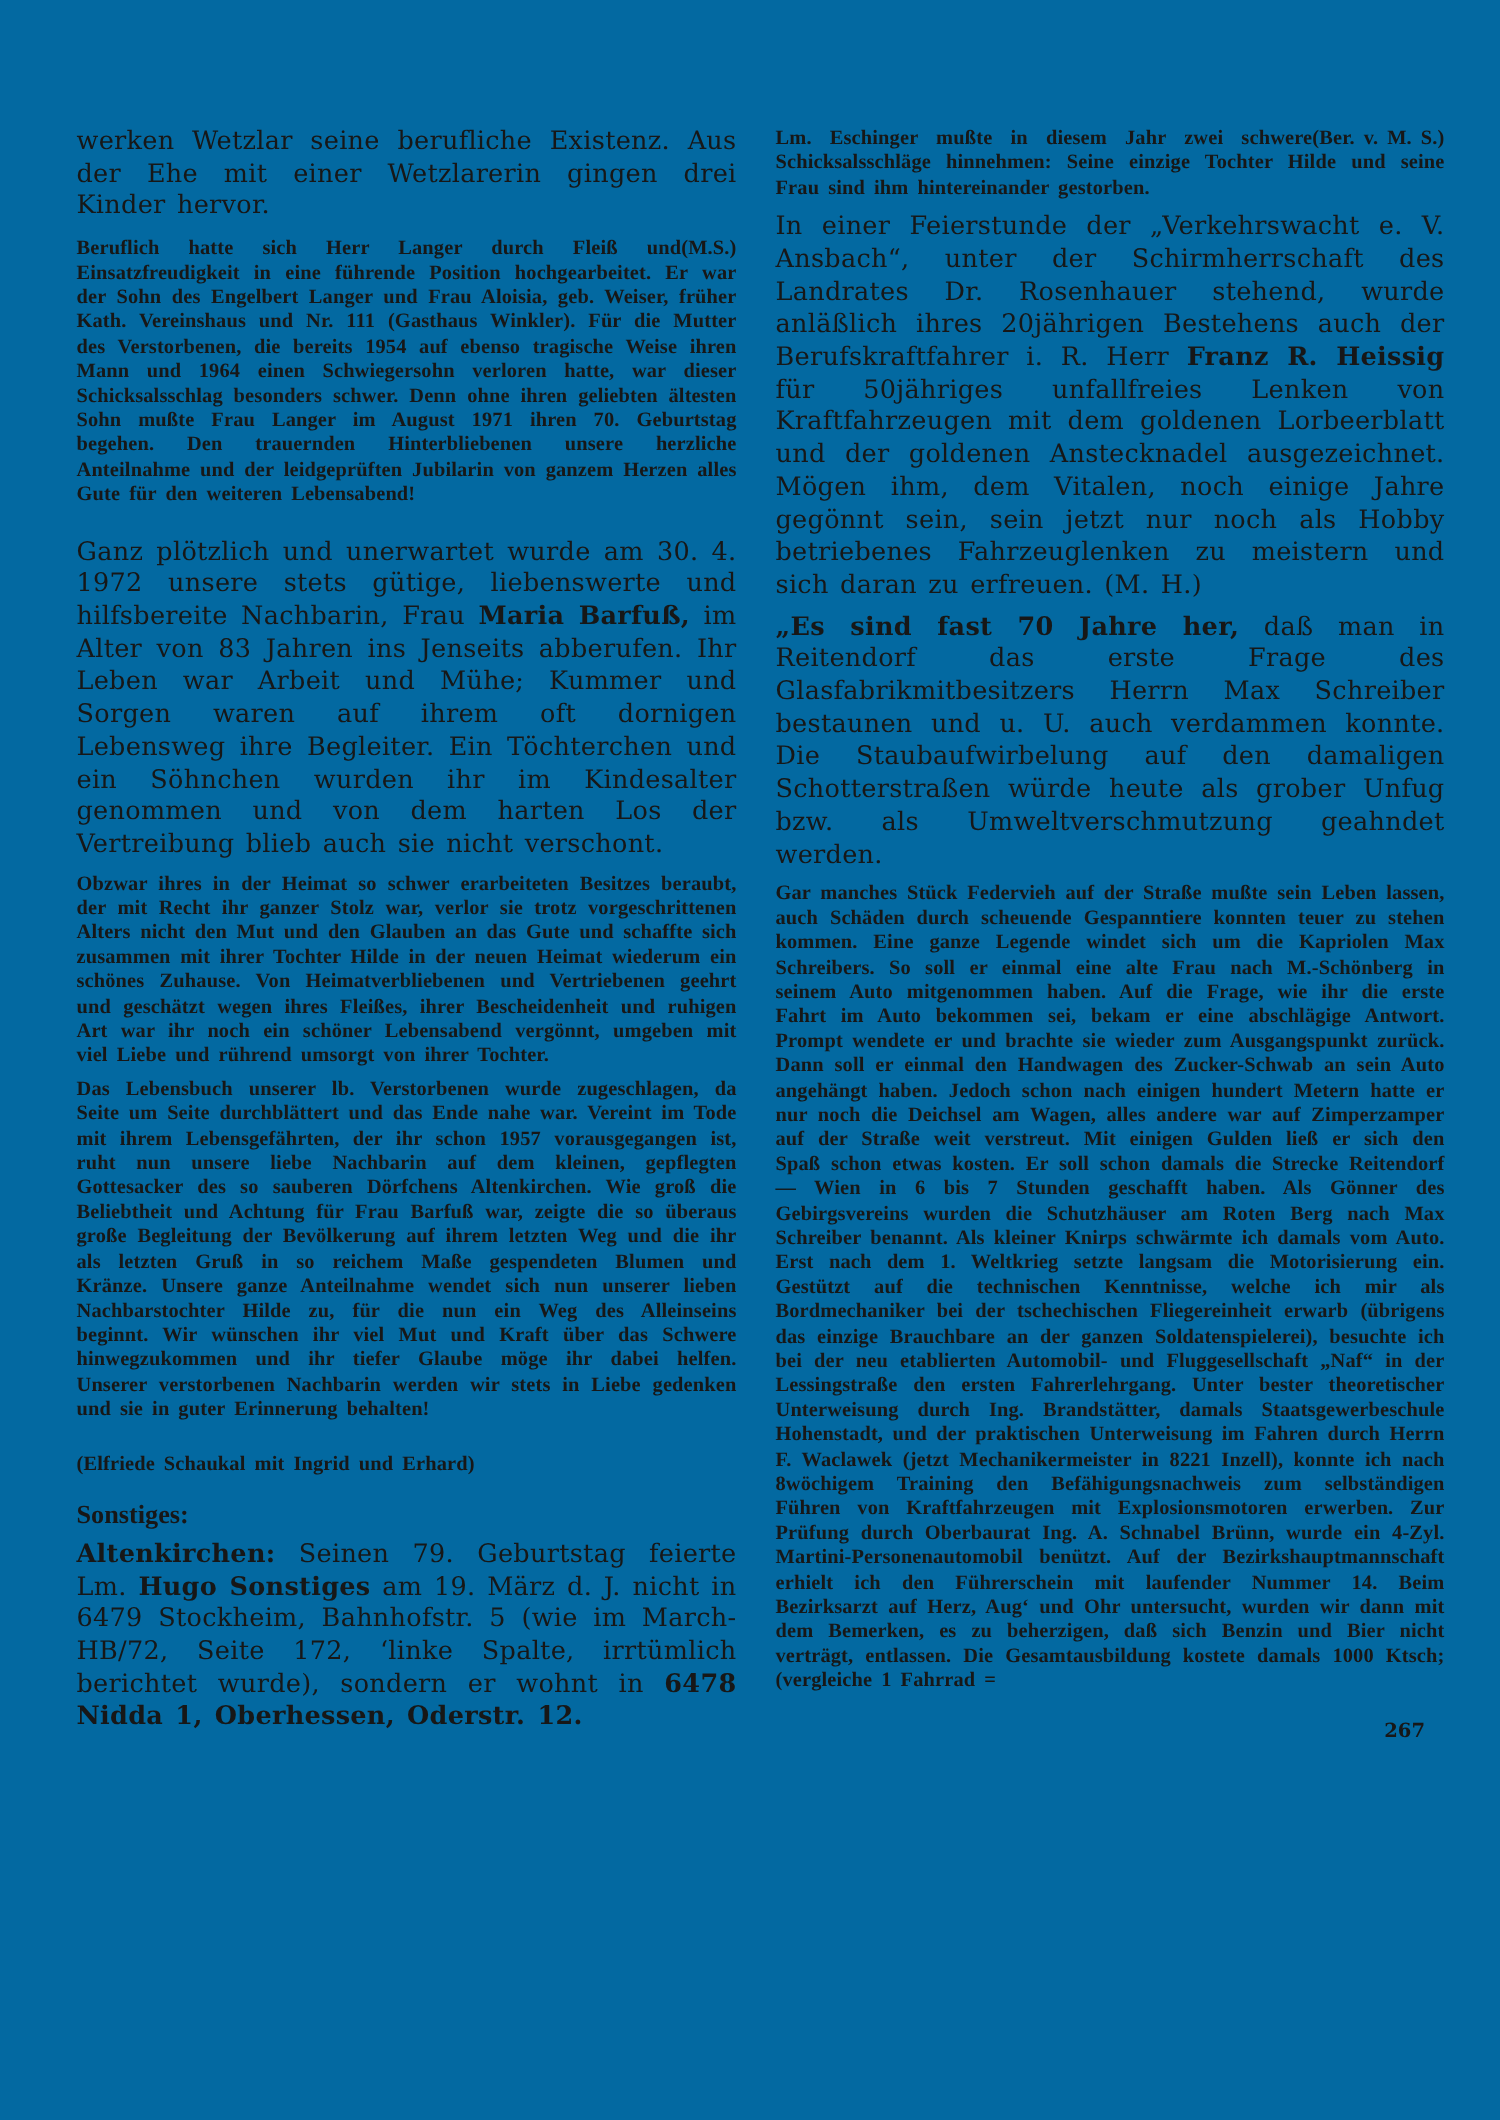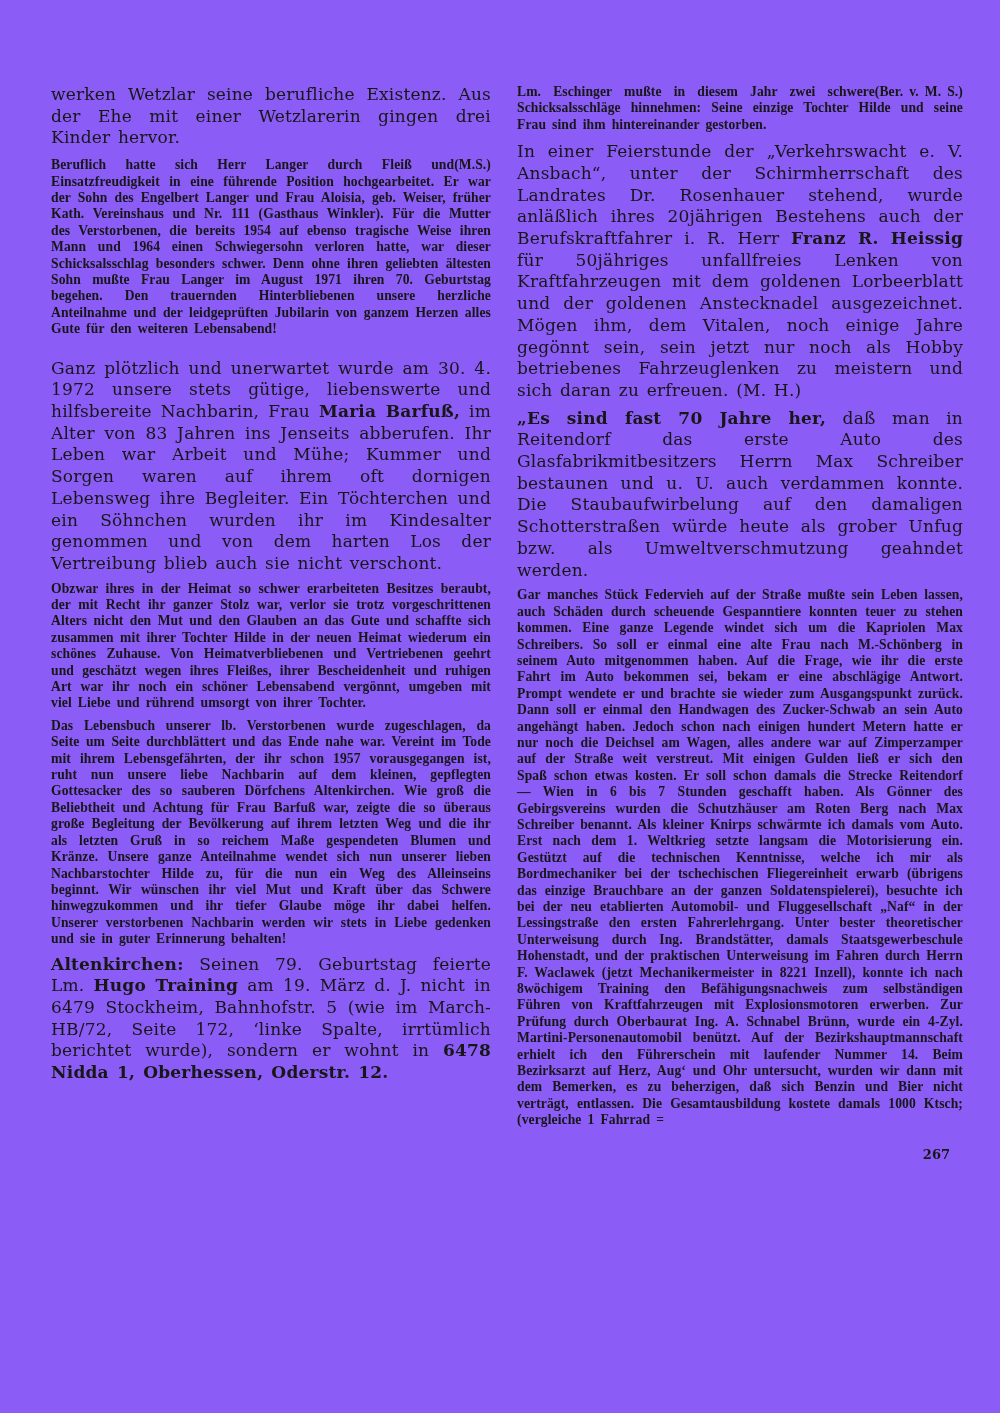--- a/index.html
+++ b/index.html
@@ -1,20 +1,20 @@
 <!DOCTYPE html>
 <html><head>
 <meta charset="utf-8">
 <style>
   html, body { margin: 0; padding: 0; background: #ffffff; }
   .page {
     position: relative;
     width: 1000px;
     height: 1413px;
-    background: #8b5cf6;
+    background: #0369a1;
     box-sizing: border-box;
     padding: 84px 37px 0 51px;
     color: #171717;
     overflow: hidden;
   }
   .columns { display: flex; gap: 26px; }
   .column { box-sizing: border-box; }
   .column-left  { width: 440px; }
   .column-right { width: 446px; }
 
@@ -71,31 +71,33 @@
       <p class="lg"><span>werken Wetzlar seine berufliche Existenz. Aus der Ehe mit einer Wetzlarerin gingen drei Kinder hervor.</span></p>
 
       <p class="sm mt-sm"><span class="signoff">(M.S.)</span><span>Beruflich hatte sich Herr Langer durch Fleiß und Einsatzfreudigkeit in eine führende Position hochgearbeitet. Er war der Sohn des Engelbert Langer und Frau Aloisia, geb. Weiser, früher Kath. Vereinshaus und Nr. 111 (Gasthaus Winkler). Für die Mutter des Verstorbenen, die bereits 1954 auf ebenso tragische Weise ihren Mann und 1964 einen Schwiegersohn verloren hatte, war dieser Schicksalsschlag besonders schwer. Denn ohne ihren geliebten ältesten Sohn mußte Frau Langer im August 1971 ihren 70. Geburtstag begehen. Den trauernden Hinterbliebenen unsere herzliche Anteilnahme und der leidgeprüften Jubilarin von ganzem Herzen alles Gute für den weiteren Lebensabend!</span></p>
 
       <p class="lg mt-md"><span>Ganz plötzlich und unerwartet wurde am 30. 4. 1972 unsere stets gütige, liebenswerte und hilfsbereite Nachbarin, Frau </span><b>Maria Barfuß,</b><span> im Alter von 83 Jahren ins Jenseits abberufen. Ihr Leben war Arbeit und Mühe; Kummer und Sorgen waren auf ihrem oft dornigen Lebensweg ihre Begleiter. Ein Töchterchen und ein Söhnchen wurden ihr im Kindesalter genommen und von dem harten Los der Vertreibung blieb auch sie nicht verschont.</span></p>
 
       <p class="sm mt-xs"><span>Obzwar ihres in der Heimat so schwer erarbeiteten Besitzes beraubt, der mit Recht ihr ganzer Stolz war, verlor sie trotz vorgeschrittenen Alters nicht den Mut und den Glauben an das Gute und schaffte sich zusammen mit ihrer Tochter Hilde in der neuen Heimat wiederum ein schönes Zuhause. Von Heimatverbliebenen und Vertriebenen geehrt und geschätzt wegen ihres Fleißes, ihrer Bescheidenheit und ruhigen Art war ihr noch ein schöner Lebensabend vergönnt, umgeben mit viel Liebe und rührend umsorgt von ihrer Tochter.</span></p>
 
       <p class="sm mt-xs"><span>Das Lebensbuch unserer lb. Verstorbenen wurde zugeschlagen, da Seite um Seite durchblättert und das Ende nahe war. Vereint im Tode mit ihrem Lebensgefährten, der ihr schon 1957 vorausgegangen ist, ruht nun unsere liebe Nachbarin auf dem kleinen, gepflegten Gottesacker des so sauberen Dörfchens Altenkirchen. Wie groß die Beliebtheit und Achtung für Frau Barfuß war, zeigte die so überaus große Begleitung der Bevölkerung auf ihrem letzten Weg und die ihr als letzten Gruß in so reichem Maße gespendeten Blumen und Kränze. Unsere ganze Anteilnahme wendet sich nun unserer lieben Nachbarstochter Hilde zu, für die nun ein Weg des Alleinseins beginnt. Wir wünschen ihr viel Mut und Kraft über das Schwere hinwegzukommen und ihr tiefer Glaube möge ihr dabei helfen. Unserer verstorbenen Nachbarin werden wir stets in Liebe gedenken und sie in guter Erinnerung behalten!</span></p>
 
+      <p class="sm mt-md"><span>(Elfriede Schaukal mit Ingrid und Erhard)</span></p>
 
+      <p class="heading mt-lg">Sonstiges:</p>
 
-      <p class="lg mt-xs"><b>Altenkirchen:</b><span> Seinen 79. Geburtstag feierte Lm. </span><b>Hugo Training</b><span> am 19. März d. J. nicht in 6479 Stockheim, Bahnhofstr. 5 (wie im March-HB/72, Seite 172, ‘linke Spalte, irrtümlich berichtet wurde), sondern er wohnt in </span><b>6478 Nidda 1, Oberhessen, Oderstr. 12.</b></p>
+      <p class="lg mt-xs"><b>Altenkirchen:</b><span> Seinen 79. Geburtstag feierte Lm. </span><b>Hugo Sonstiges</b><span> am 19. März d. J. nicht in 6479 Stockheim, Bahnhofstr. 5 (wie im March-HB/72, Seite 172, ‘linke Spalte, irrtümlich berichtet wurde), sondern er wohnt in </span><b>6478 Nidda 1, Oberhessen, Oderstr. 12.</b></p>
     </div>
 
     <div class="column column-right">
       <p class="sm"><span class="signoff">(Ber. v. M. S.)</span><span>Lm. Eschinger mußte in diesem Jahr zwei schwere Schicksalsschläge hinnehmen: Seine einzige Tochter Hilde und seine Frau sind ihm hintereinander gestorben.</span></p>
 
       <p class="lg mt-sm"><span>In einer Feierstunde der „Verkehrswacht e. V. Ansbach“, unter der Schirmherrschaft des Landrates Dr. Rosenhauer stehend, wurde anläßlich ihres 20jährigen Bestehens auch der Berufskraftfahrer i. R. Herr </span><b>Franz R. Heissig</b><span> für 50jähriges unfallfreies Lenken von Kraftfahrzeugen mit dem goldenen Lorbeerblatt und der goldenen Anstecknadel ausgezeichnet. Mögen ihm, dem Vitalen, noch einige Jahre gegönnt sein, sein jetzt nur noch als Hobby betriebenes Fahrzeuglenken zu meistern und sich daran zu erfreuen. (M. H.)</span></p>
 
-      <p class="lg mt-xs"><b>„Es sind fast 70 Jahre her,</b><span> daß man in Reitendorf das erste Auto des Glasfabrikmitbesitzers Herrn Max Schreiber bestaunen und u. U. auch verdammen konnte. Die Staubaufwirbelung auf den damaligen Schotterstraßen würde heute als grober Unfug bzw. als Umweltverschmutzung geahndet werden.</span></p>
+      <p class="lg mt-xs"><b>„Es sind fast 70 Jahre her,</b><span> daß man in Reitendorf das erste Frage des Glasfabrikmitbesitzers Herrn Max Schreiber bestaunen und u. U. auch verdammen konnte. Die Staubaufwirbelung auf den damaligen Schotterstraßen würde heute als grober Unfug bzw. als Umweltverschmutzung geahndet werden.</span></p>
 
       <p class="sm mt-xs"><span>Gar manches Stück Federvieh auf der Straße mußte sein Leben lassen, auch Schäden durch scheuende Gespanntiere konnten teuer zu stehen kommen. Eine ganze Legende windet sich um die Kapriolen Max Schreibers. So soll er einmal eine alte Frau nach M.-Schönberg in seinem Auto mitgenommen haben. Auf die Frage, wie ihr die erste Fahrt im Auto bekommen sei, bekam er eine abschlägige Antwort. Prompt wendete er und brachte sie wieder zum Ausgangspunkt zurück. Dann soll er einmal den Handwagen des Zucker-Schwab an sein Auto angehängt haben. Jedoch schon nach einigen hundert Metern hatte er nur noch die Deichsel am Wagen, alles andere war auf Zimperzamper auf der Straße weit verstreut. Mit einigen Gulden ließ er sich den Spaß schon etwas kosten. Er soll schon damals die Strecke Reitendorf — Wien in 6 bis 7 Stunden geschafft haben. Als Gönner des Gebirgsvereins wurden die Schutzhäuser am Roten Berg nach Max Schreiber benannt. Als kleiner Knirps schwärmte ich damals vom Auto. Erst nach dem 1. Weltkrieg setzte langsam die Motorisierung ein. Gestützt auf die technischen Kenntnisse, welche ich mir als Bordmechaniker bei der tschechischen Fliegereinheit erwarb (übrigens das einzige Brauchbare an der ganzen Soldatenspielerei), besuchte ich bei der neu etablierten Automobil- und Fluggesellschaft „Naf“ in der Lessingstraße den ersten Fahrerlehrgang. Unter bester theoretischer Unterweisung durch Ing. Brandstätter, damals Staatsgewerbeschule Hohenstadt, und der praktischen Unterweisung im Fahren durch Herrn F. Waclawek (jetzt Mechanikermeister in 8221 Inzell), konnte ich nach 8wöchigem Training den Befähigungsnachweis zum selbständigen Führen von Kraftfahrzeugen mit Explosionsmotoren erwerben. Zur Prüfung durch Oberbaurat Ing. A. Schnabel Brünn, wurde ein 4-Zyl. Martini-Personenautomobil benützt. Auf der Bezirkshauptmannschaft erhielt ich den Führerschein mit laufender Nummer 14. Beim Bezirksarzt auf Herz, Aug‘ und Ohr untersucht, wurden wir dann mit dem Bemerken, es zu beherzigen, daß sich Benzin und Bier nicht verträgt, entlassen. Die Gesamtausbildung kostete damals 1000 Ktsch; (vergleiche 1 Fahrrad =</span></p>
 
       <div class="page-number">267</div>
     </div>
 
   </div>
 </div>
 
 </body></html>

